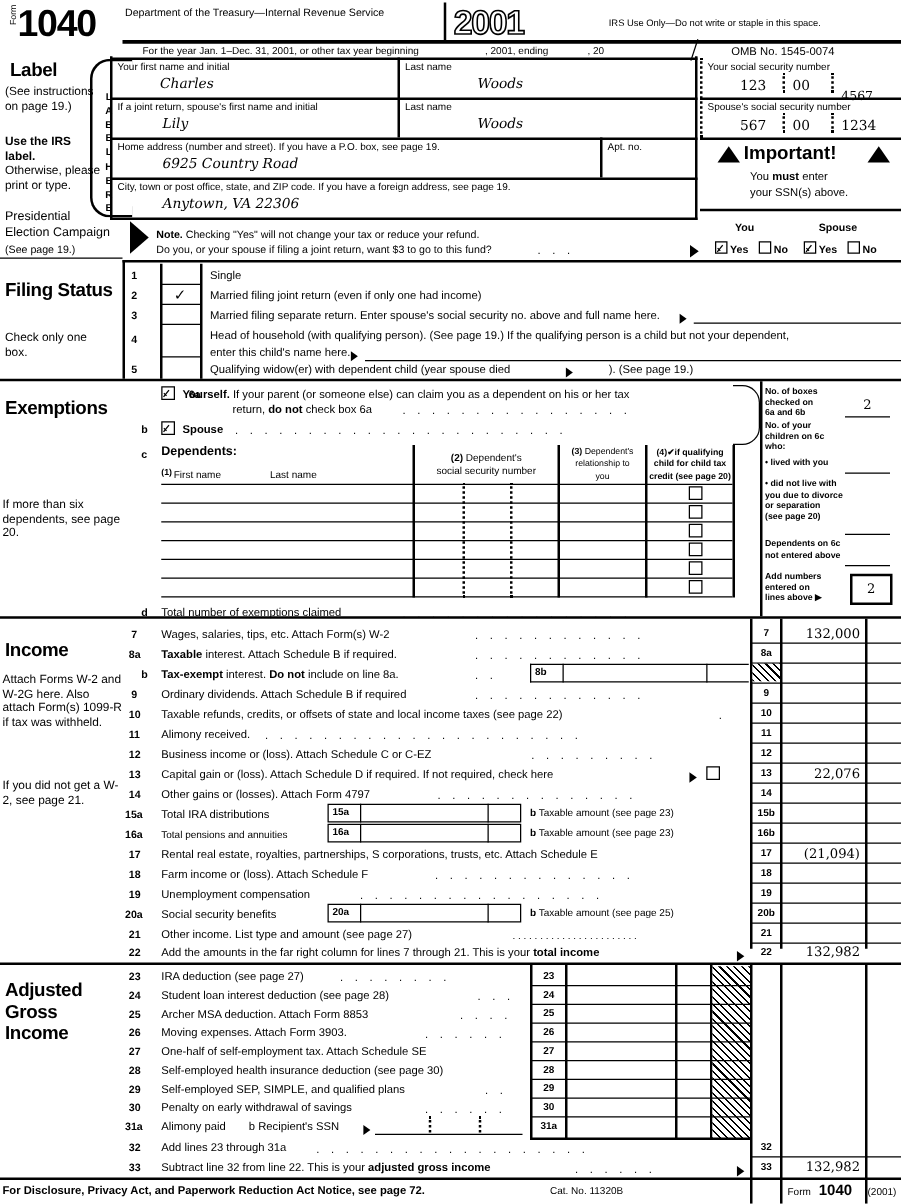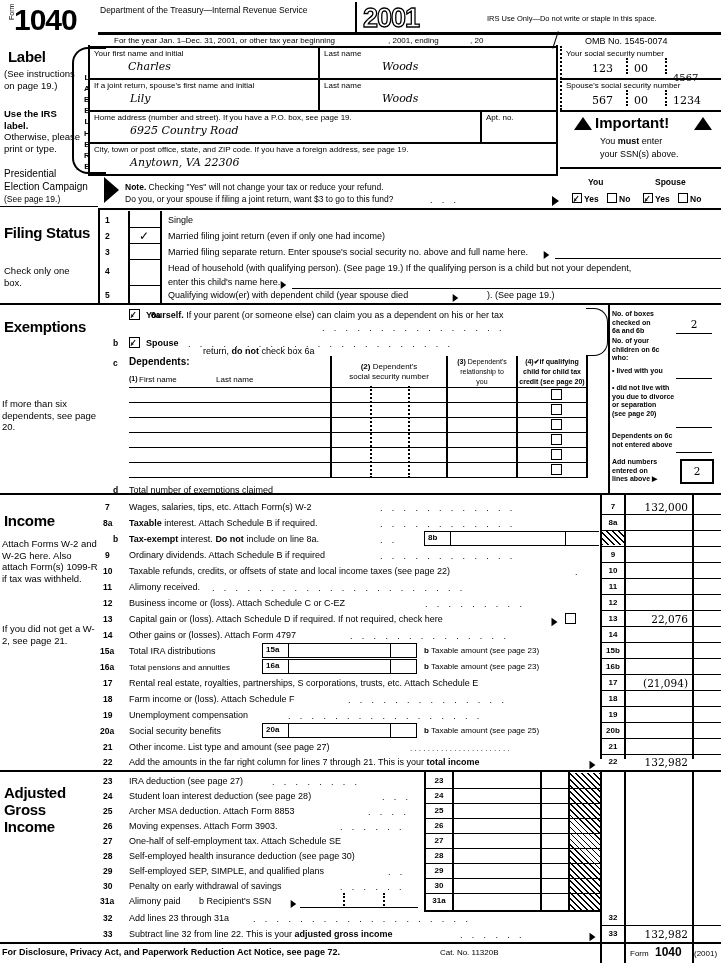--- a/index.html
+++ b/index.html
@@ -270,21 +270,21 @@
   <div class="abs t9" style="left:487px; top:290px;">). (See page 19.)</div>
 
   <div class="hl" style="left:0px; top:303px; width:721px; height:2.4px;"></div>
 
   <div class="abs section-head" style="left:4px; top:318px;">Exemptions</div>
   <div class="abs side-note" style="left:2px; top:398px; width:95px;">If more than six dependents, see page 20.</div>
 
   <div class="abs lineno" style="left:107px; top:310px;padding-left:44px;">6a</div>
   <div class="cbox chk" style="left:129px; top:309px; width:11px; height:11px;"></div>
   <div class="abs t9" style="left:146px; top:310px;"><span class="b">Yourself.</span><span> If your parent (or someone else) can claim you as a dependent on his or her tax</span></div>
-  <div class="abs t9" style="left:203px; top:322px;margin-top:24px;"><span>return, </span><span class="b">do not</span><span> check box 6a</span></div>
+  <div class="abs t9" style="left:186px; top:322px;"><span>return, </span><span class="b">do not</span><span> check box 6a</span></div>
   <div class="abs dots" style="left:322px; top:323px; width:276px;">. . . . . . . . . . . . . . . .</div>
 
   <div class="abs lineno" style="left:113px; top:338px;">b</div>
   <div class="cbox chk" style="left:129px; top:337px; width:11px; height:11px;"></div>
   <div class="abs t9 b" style="left:146px; top:338px;">Spouse</div>
   <div class="abs dots" style="left:188px; top:339px; width:410px;">. . . . . . . . . . . . . . . . . . . . . . .</div>
 
   <div class="abs" style="left:586px; top:308px; width:22px; height:48px; border:1.6px solid #000; border-left:none; border-radius:0 14px 14px 0;"></div>
 
   <div class="abs lineno" style="left:113px; top:358px;">c</div>

